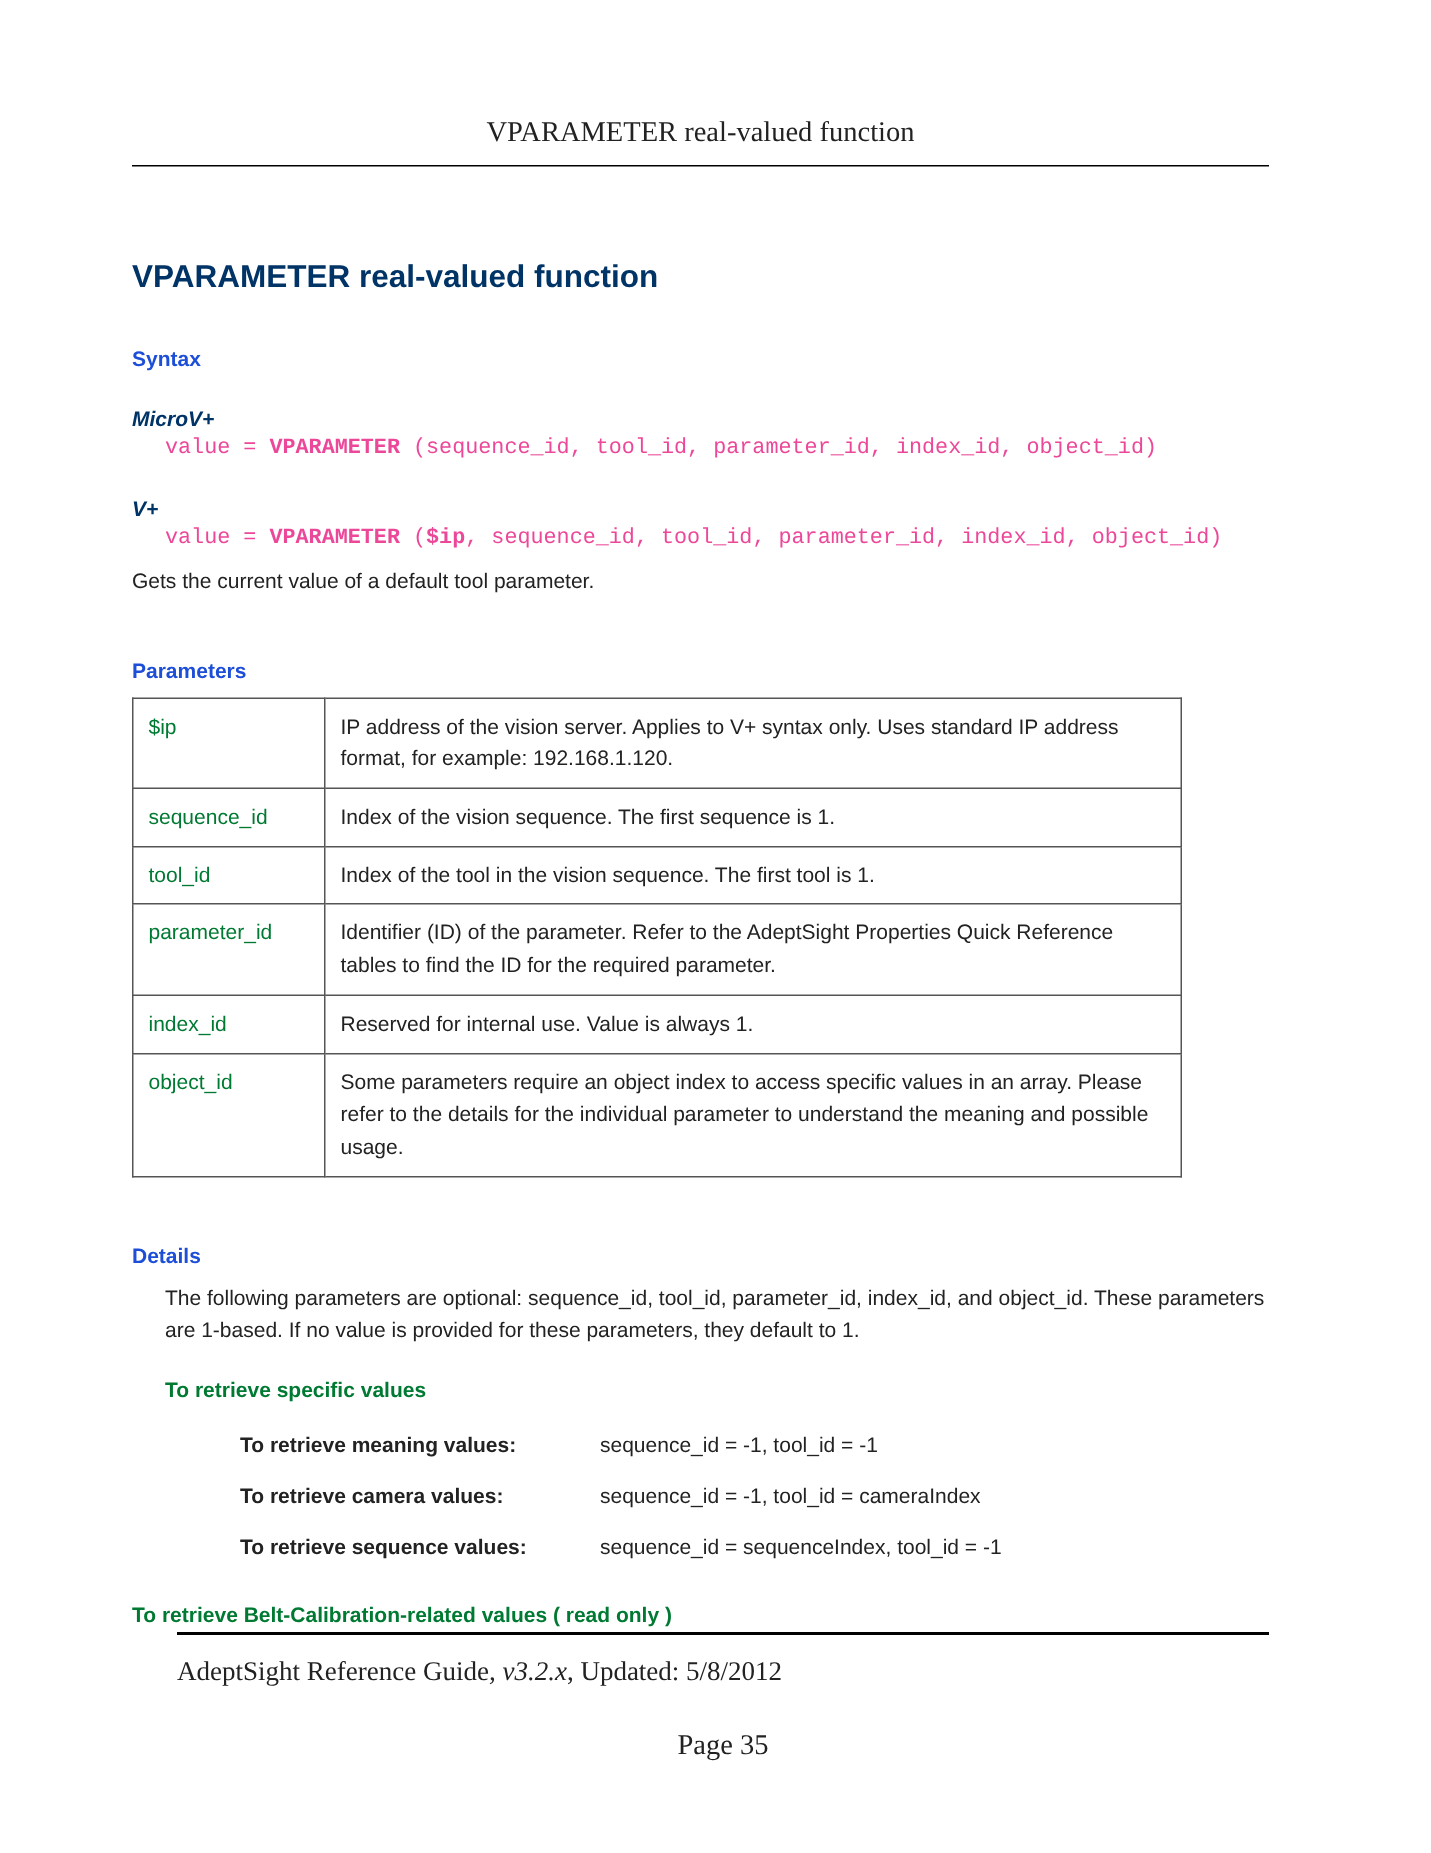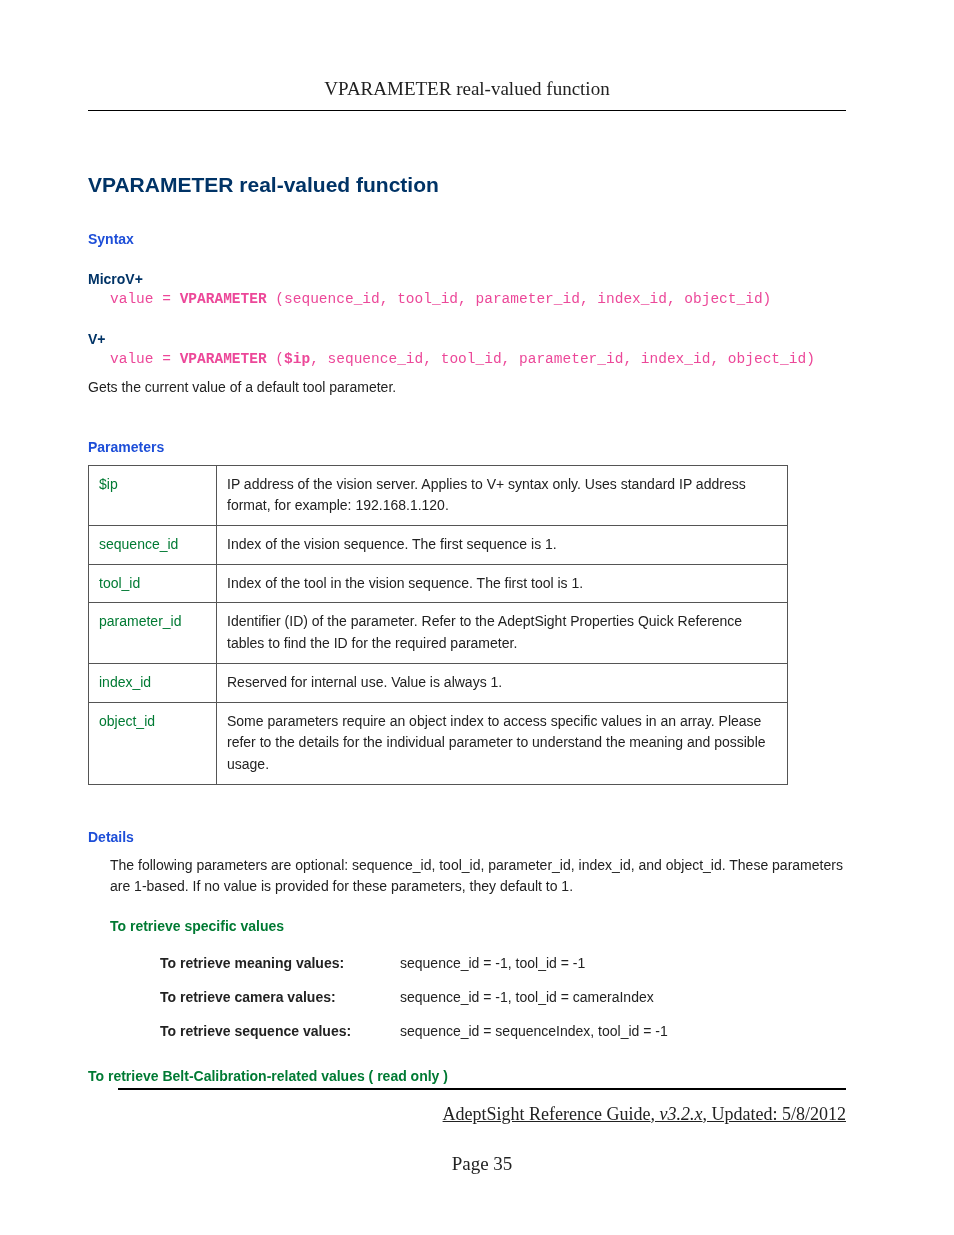--- a/index.html
+++ b/index.html
@@ -38,20 +38,21 @@
     color: #1d4ed8;
     margin-top: 22px;
     margin-bottom: 10px;
   }
   .lang-label {
     font-size: 14px;
     font-weight: bold;
     color: #003366;
     margin-top: 24px;
     margin-bottom: 4px;
+    font-style: italic;
   }
   .code-line {
     font-family: "Courier New", monospace;
     font-size: 14.5px;
     color: #ec4899;
     margin-left: 22px;
     margin-bottom: 10px;
     white-space: nowrap;
   }
   .code-line .kw { font-weight: bold; }
@@ -114,22 +115,21 @@
     bottom: 60px;
   }
   .bottom-rule {
     border: none;
     border-top: 2px solid #000;
     margin-bottom: 14px;
   }
   .footer-line {
     font-family: "Times New Roman", serif;
     font-size: 18px;
-    text-align: right;
-    text-decoration: underline;
+    text-align: left;
   }
   .footer-line .it { font-style: italic; }
   .page-num {
     font-family: "Times New Roman", serif;
     font-size: 19px;
     text-align: center;
     margin-top: 28px;
   }
 </style>
 </head>

